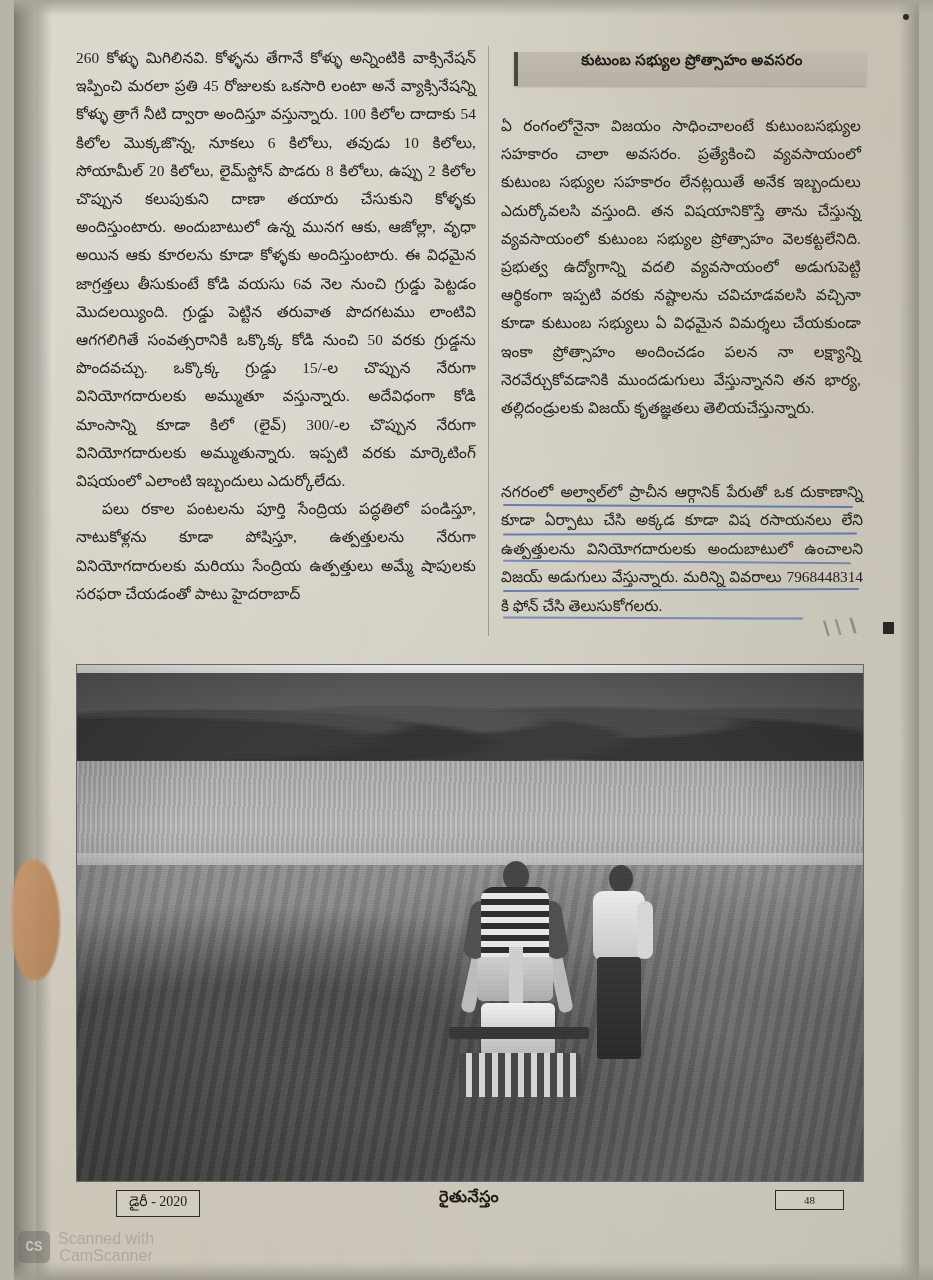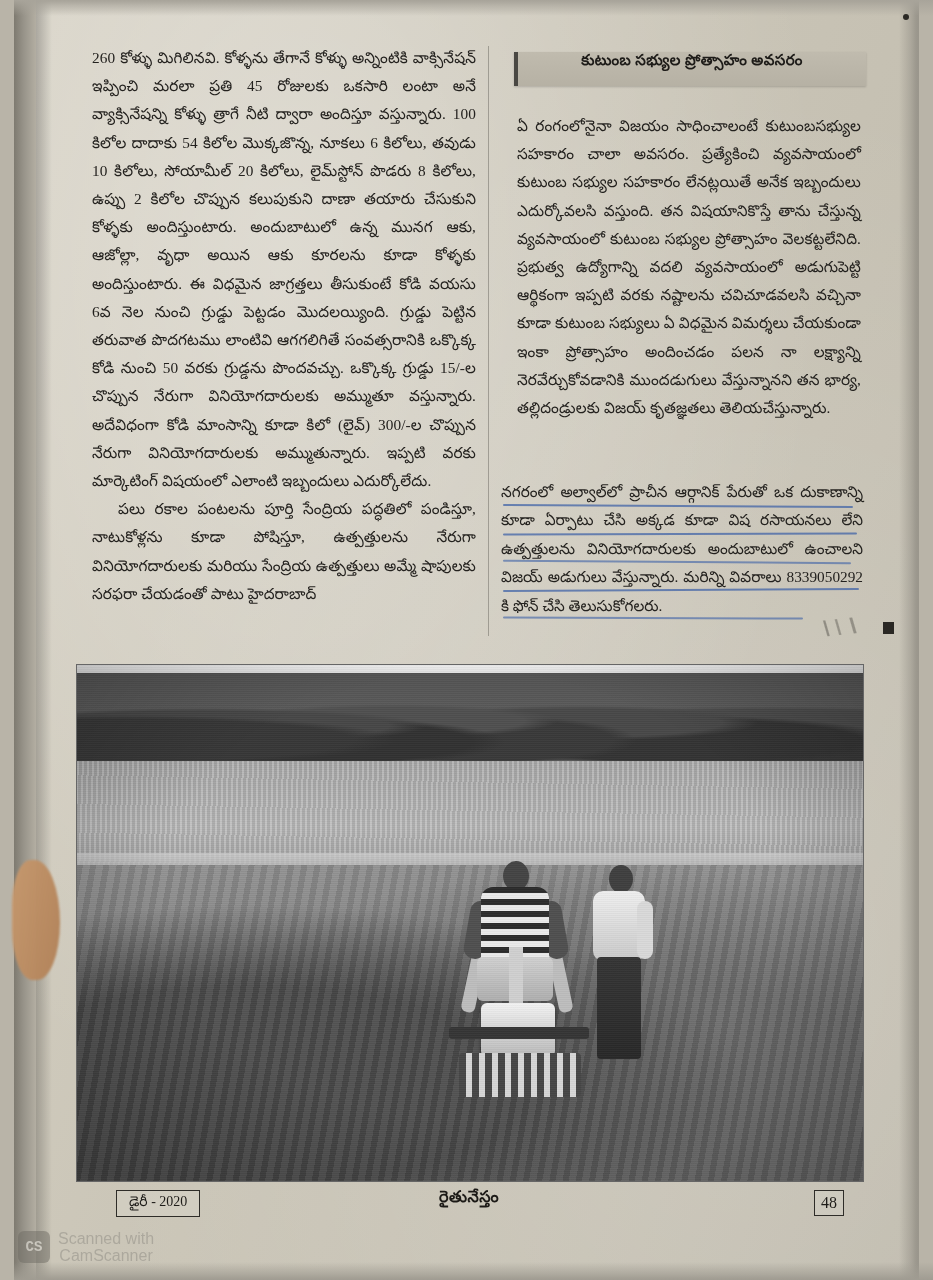--- a/index.html
+++ b/index.html
@@ -59,21 +59,21 @@
     font-family:"Liberation Serif", serif;
     color:#23211e;
     font-size:15.3px;
     line-height:28.2px;
     text-align:justify;
     text-justify:inter-word;
     letter-spacing:0.1px;
   }
   #colLeft { left:62px; top:44px; width:400px; }
   #colRight { left:487px; top:112px; width:360px; }
-  .para { margin:0 0 0 16px; }
+  .para { margin:0 0 0 0; }
   .para + .para { text-indent:26px; }
 
   
   #headlineBox {
     position:absolute; left:500px; top:52px; width:348px; height:34px;
     background:linear-gradient(180deg,#c0bbae,#b6b1a4);
     border-left:4px solid #4a4843;
     box-shadow:0 1px 2px rgba(0,0,0,0.18);
     display:flex; align-items:flex-start; justify-content:center;
   }
@@ -258,23 +258,23 @@
     border:1.5px solid #2e2c28;
     font-family:"Liberation Serif", serif; font-size:14px; color:#1e1c19;
     background:rgba(255,255,255,0.12);
   }
   #magTitle {
     position:absolute; left:50%; top:-2px; transform:translateX(-50%);
     font-family:"Liberation Serif", serif; font-size:16px; font-weight:bold;
     color:#1b1916; letter-spacing:0.5px;
   }
   #pageNumBox {
-    position:absolute; right:18px; top:0; padding:3px 6px;
+    position:absolute; right:18px; top:0; padding:3px 28px;
     border:1.5px solid #2e2c28;
-    font-family:"Liberation Serif", serif; font-size:16px; color:#1e1c19;
+    font-family:"Liberation Serif", serif; font-size:11px; color:#1e1c19;
     background:rgba(255,255,255,0.12);
   }
 
   
   #wm {
     position:absolute; left:18px; bottom:16px; display:flex; align-items:center; gap:8px;
     opacity:0.5;
   }
   #wmBadge {
     width:32px; height:32px; border-radius:6px; background:#6f6c64;
@@ -309,21 +309,21 @@
   <div id="headlineBox">
     <div class="hl">కుటుంబ సభ్యుల ప్రోత్సాహం అవసరం</div>
   </div>
   <div id="headlineDot"></div>
 
   <div id="colRight" class="col">
     <p class="para">ఏ రంగంలోనైనా విజయం సాధించాలంటే కుటుంబసభ్యుల సహకారం చాలా అవసరం. ప్రత్యేకించి వ్యవసాయంలో కుటుంబ సభ్యుల సహకారం లేనట్లయితే అనేక ఇబ్బందులు ఎదుర్కోవలసి వస్తుంది. తన విషయానికొస్తే తాను చేస్తున్న వ్యవసాయంలో కుటుంబ సభ్యుల ప్రోత్సాహం వెలకట్టలేనిది. ప్రభుత్వ ఉద్యోగాన్ని వదలి వ్యవసాయంలో అడుగుపెట్టి ఆర్థికంగా ఇప్పటి వరకు నష్టాలను చవిచూడవలసి వచ్చినా కూడా కుటుంబ సభ్యులు ఏ విధమైన విమర్శలు చేయకుండా ఇంకా ప్రోత్సాహం అందించడం పలన నా లక్ష్యాన్ని నెరవేర్చుకోవడానికి ముందడుగులు వేస్తున్నానని తన భార్య, తల్లిదండ్రులకు విజయ్ కృతజ్ఞతలు తెలియచేస్తున్నారు.</p>
   </div>
 
   <div id="penBlock">
-    <span>నగరంలో అల్వాల్‌లో ప్రాచీన ఆర్గానిక్ పేరుతో ఒక దుకాణాన్ని కూడా ఏర్పాటు చేసి అక్కడ కూడా విష రసాయనలు లేని ఉత్పత్తులను వినియోగదారులకు అందుబాటులో ఉంచాలని విజయ్ అడుగులు వేస్తున్నారు. మరిన్ని వివరాలు 8339050292 కి ఫోన్ చేసి తెలుసుకోగలరు.</span>
+    <span>నగరంలో అల్వాల్‌లో ప్రాచీన ఆర్గానిక్ పేరుతో ఒక దుకాణాన్ని కూడా ఏర్పాటు చేసి అక్కడ కూడా విష రసాయనలు లేని ఉత్పత్తులను వినియోగదారులకు అందుబాటులో ఉంచాలని విజయ్ అడుగులు వేస్తున్నారు. మరిన్ని వివరాలు 7968448314 కి ఫోన్ చేసి తెలుసుకోగలరు.</span>
   </div>
 
   <div class="penline" style="left:489px; top:505px; width:350px; transform:rotate(0.3deg);"></div>
   <div class="penline" style="left:489px; top:533px; width:354px; transform:rotate(-0.2deg);"></div>
   <div class="penline thin" style="left:489px; top:561px; width:348px; transform:rotate(0.4deg);"></div>
   <div class="penline" style="left:489px; top:589px; width:356px; transform:rotate(-0.3deg);"></div>
   <div class="penline thin" style="left:489px; top:617px; width:300px; transform:rotate(0.2deg);"></div>
 
   <div id="endSign"></div>
   <div id="endBlob"></div>

